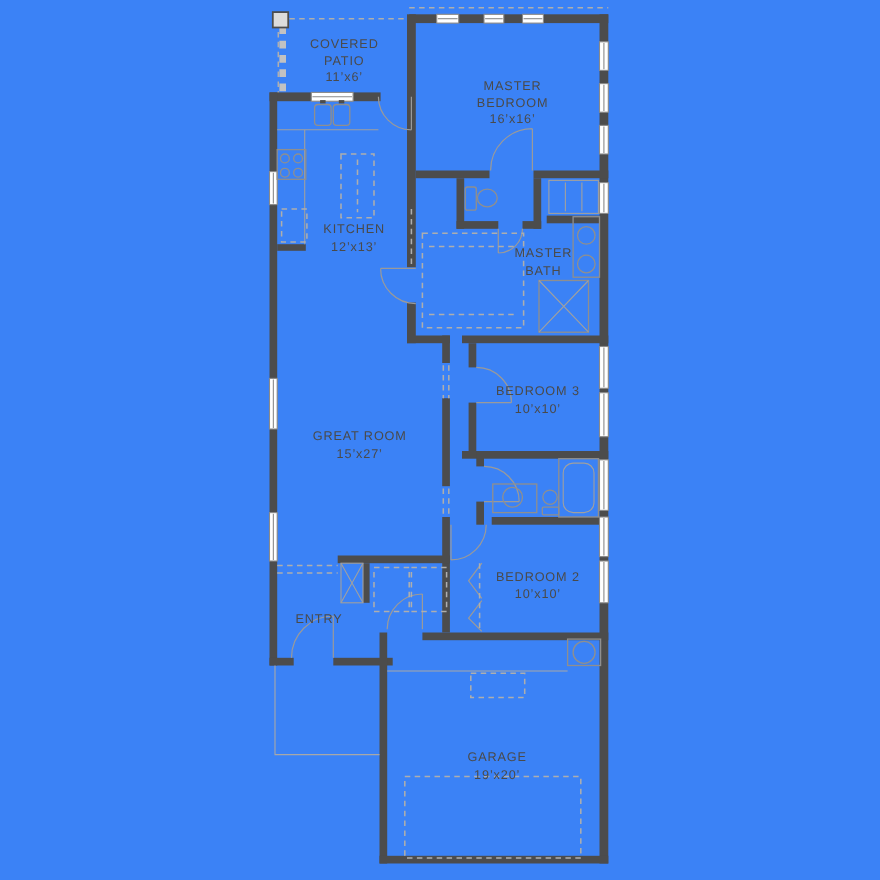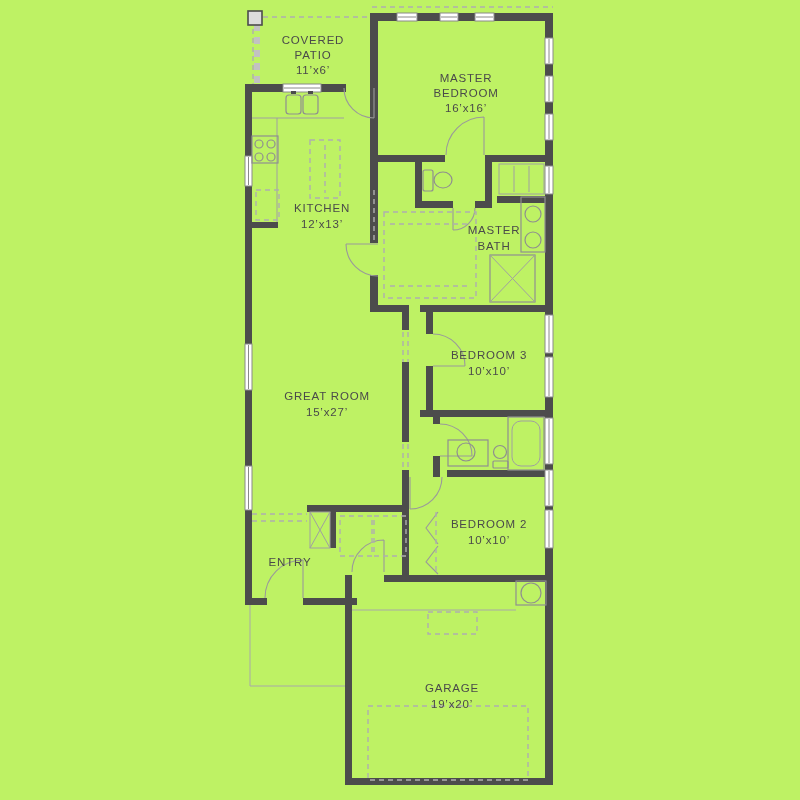--- a/index.html
+++ b/index.html
@@ -1,16 +1,16 @@
 <!DOCTYPE html>
 <html><head>
 <meta charset="utf-8">
 <style>
   html,body{margin:0;padding:0;background:#ffffff;}
-  .plan-wrap{position:relative;width:800px;height:800px;background:#bef264;overflow:hidden;
+  .plan-wrap{position:relative;width:800px;height:800px;background:#3b82f6;overflow:hidden;
              font-family:"Liberation Sans", sans-serif;}
   svg{position:absolute;left:0;top:0;}
   text{font-family:"Liberation Sans", sans-serif;
        fill:#4a4a4a;letter-spacing:0.8px;}
   .room-label{font-size:11.5px;}
   .wall{fill:#4c4c4c;}
   .win{fill:#ffffff;stroke:#8a8a8a;stroke-width:1;}
   .wline{stroke:#8a8a8a;stroke-width:1;fill:none;}
   .fix{fill:none;stroke:#8f8f8f;stroke-width:1.2;}
   .fixthin{fill:none;stroke:#a0a0a0;stroke-width:1;}

